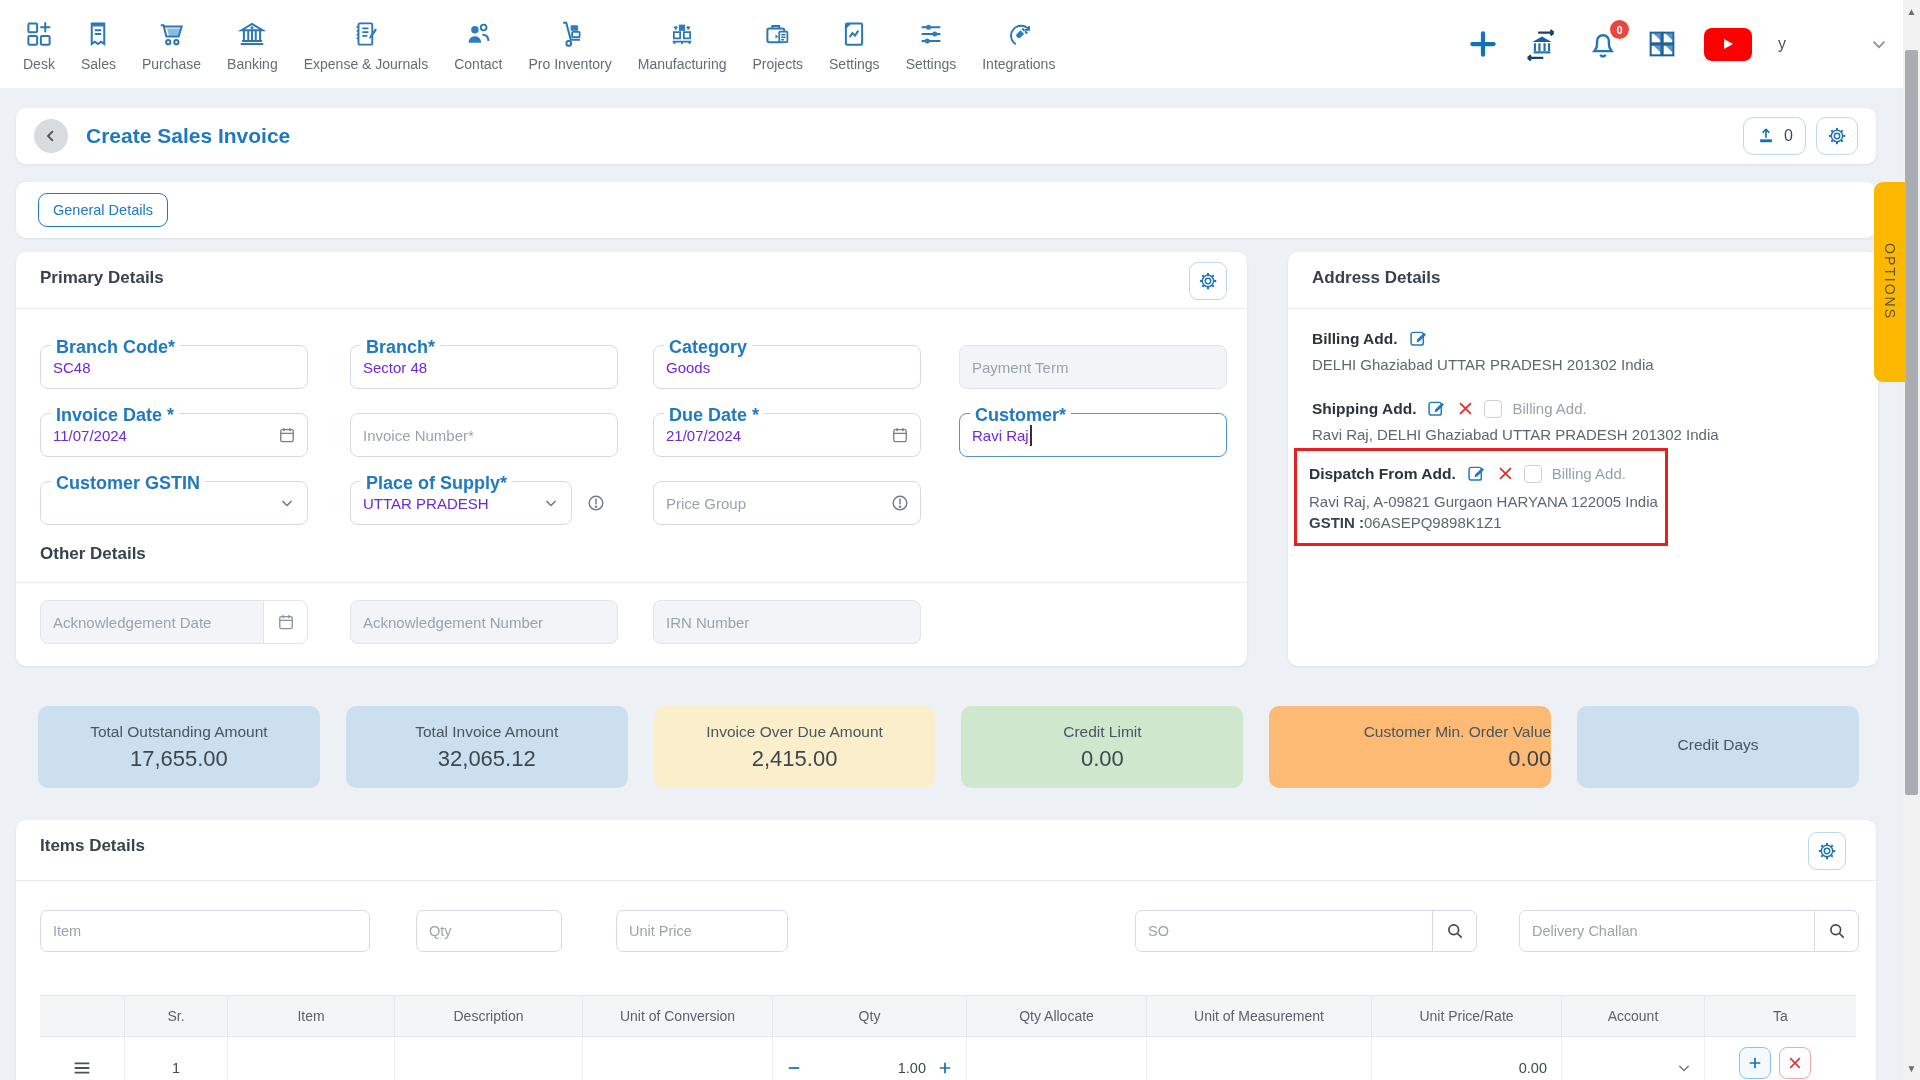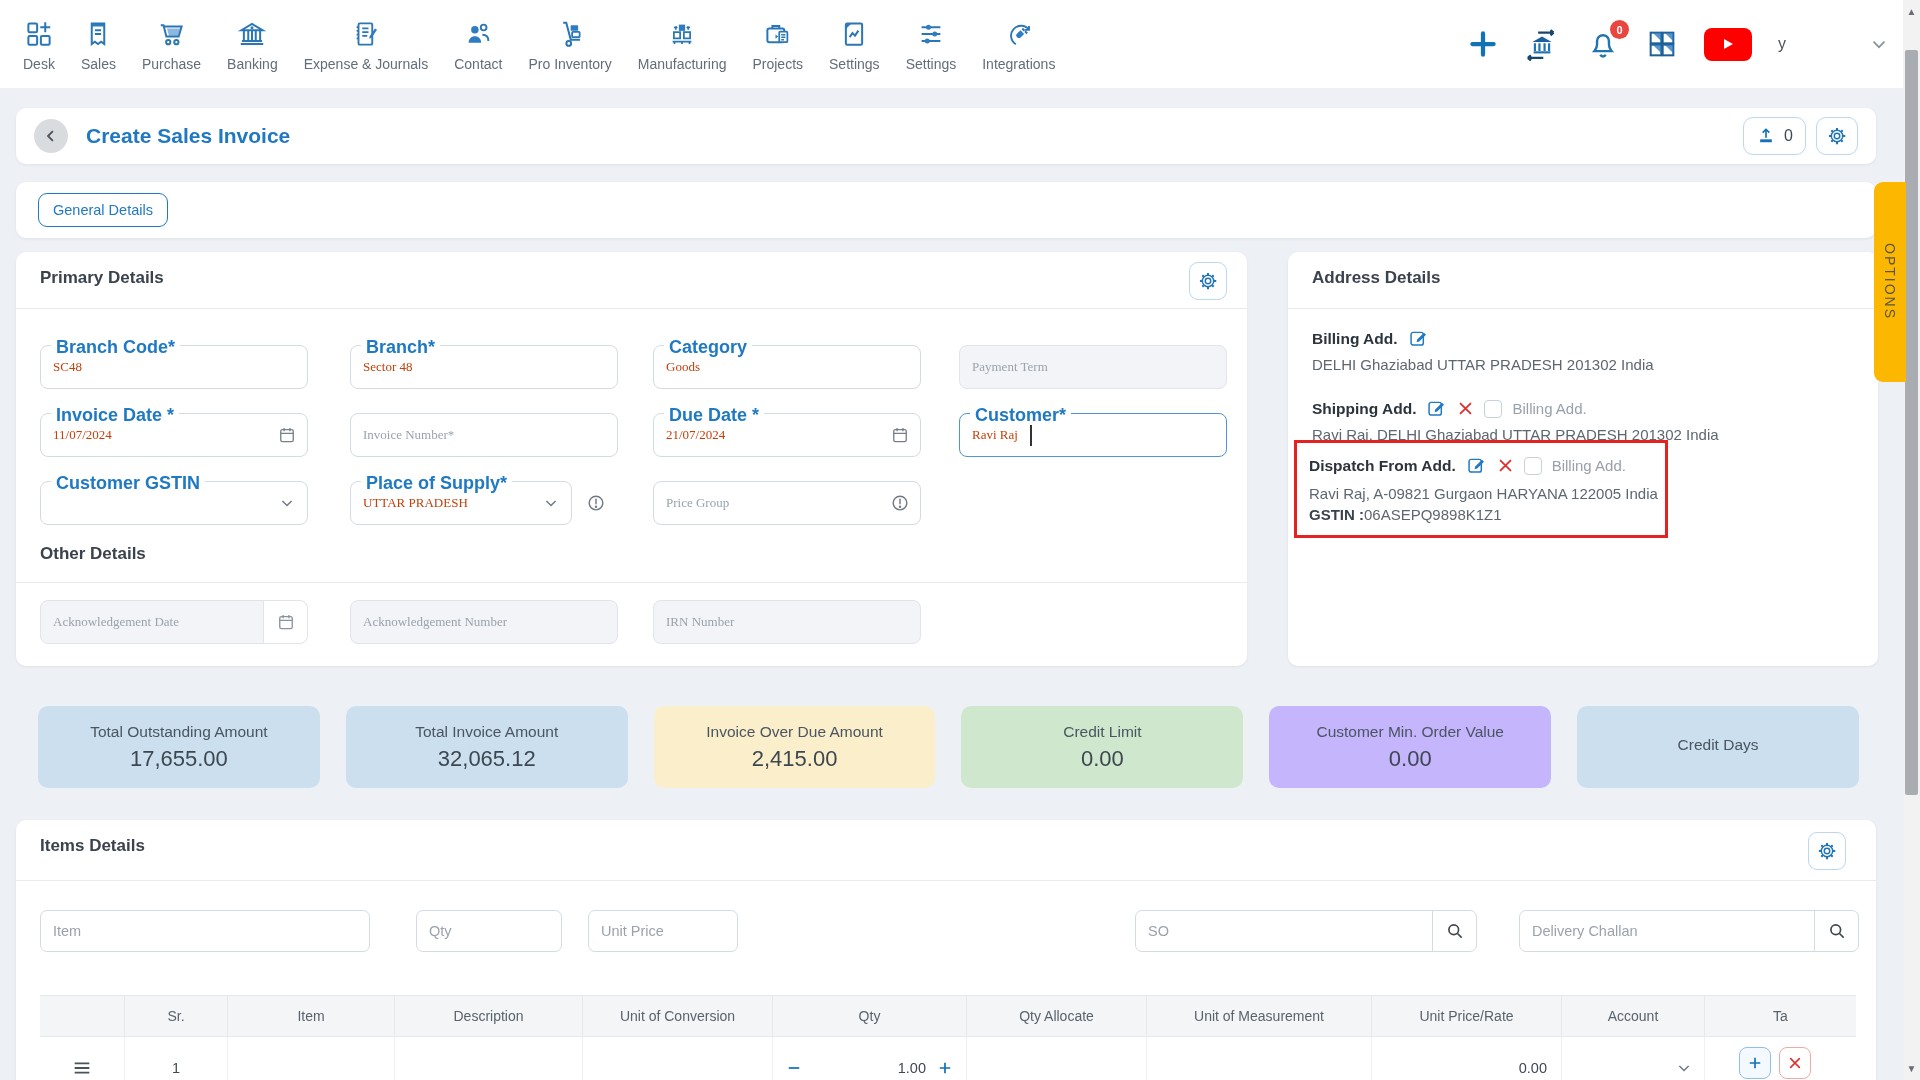--- a/index.html
+++ b/index.html
@@ -40,36 +40,36 @@
   
   .primary-card { left:16px; top:252px; width:1231px; height:414px; }
   .address-card { left:1288px; top:252px; width:590px; height:414px; }
   .sec-head { position:absolute; left:24px; top:16px; font-size:17px; font-weight:bold; color:#3a434d; }
   .sec-div { position:absolute; left:0; right:0; top:56px; border-bottom:1px solid #e8ebee; }
   .gear-btn { position:absolute; width:38px; height:38px; border:1px solid #bcd7ee; border-radius:9px; background:#fff; display:flex; align-items:center; justify-content:center; cursor:pointer; }
 
   
   .field { position:absolute; height:44px; border:1px solid #d4dbe3; border-radius:8px; background:#fff; display:flex; align-items:center; }
   .field label { position:absolute; top:-9px; left:10px; font-size:18px; color:#2079c3; background:#fff; padding:0 5px; font-weight:bold; white-space:nowrap; }
-  .field input { border:none; outline:none; background:transparent; flex:1; min-width:0; height:100%; padding:0 12px; font-size:13px; color:#c2410c; font-family:Liberation Serif, serif; }
+  .field input { border:none; outline:none; background:transparent; flex:1; min-width:0; height:100%; padding:0 12px; font-size:15px; color:#6d28d9; font-family:Liberation Sans, sans-serif; }
   .field input::placeholder { color:#9aa3ad; }
   .field .trail { margin-right:10px; display:flex; align-items:center; }
   .field.disabled { background:#f2f4f7; border-color:#e1e5ea; }
   .field.focused { border:1.6px solid #4f94d6; }
   .cursor-bar { position:absolute; left:70px; top:11px; width:1.5px; height:21px; background:#333; }
   .cal-box { width:44px; height:42px; background:#fff; border-left:1px solid #e1e5ea; border-radius:0 8px 8px 0; display:flex; align-items:center; justify-content:center; }
   .info-abs { position:absolute; display:flex; }
 
   
   .addr-row { position:absolute; display:flex; align-items:center; gap:10px; }
   .addr-label { font-size:15.5px; font-weight:bold; color:#2b333c; }
   .addr-sub { font-size:15px; color:#98a1aa; }
   .addr-text { position:absolute; font-size:15px; color:#5d6770; }
   .chk { width:18px; height:18px; border:1.5px solid #c9d1d9; border-radius:4px; background:#fff; cursor:pointer; }
-  .red-box { position:absolute; left:6px; top:188px; width:374px; height:98px; border:3px solid #e52222; }
+  .red-box { position:absolute; left:6px; top:196px; width:374px; height:98px; border:3px solid #e52222; }
   .gstin-label { font-weight:bold; color:#3a434d; font-size:15px; }
   .gstin-val { color:#5d6770; font-size:15px; }
   .iconbtn { display:flex; cursor:pointer; }
 
   
   .cards-row { position:absolute; left:16px; top:706px; width:1860px; height:82px; display:flex; gap:26px; padding:0 17px 0 22px; }
   .sum-card { flex:1; border-radius:10px; display:flex; flex-direction:column; align-items:center; justify-content:center; }
   .sum-card .l { font-size:15.5px; color:#4a5560; }
   .sum-card .v { font-size:22px; color:#3d4750; margin-top:5px; }
 
@@ -530,21 +530,21 @@
     <span class="v">32,065.12</span>
   </div>
   <div class="sum-card" style="background-color: rgb(251, 238, 203);">
     <span class="l">Invoice Over Due Amount</span>
     <span class="v">2,415.00</span>
   </div>
   <div class="sum-card" style="background-color: rgb(207, 232, 205);">
     <span class="l">Credit Limit</span>
     <span class="v">0.00</span>
   </div>
-  <div class="sum-card" style="background-color: #c4b5fd;">
+  <div class="sum-card" style="background-color: #fdba74; align-items: flex-end;">
     <span class="l">Customer Min. Order Value</span>
     <span class="v">0.00</span>
   </div>
   <div class="sum-card" style="background-color: rgb(203, 223, 238);">
     <span class="l">Credit Days</span>
     <span class="v"></span>
   </div>
 </div>
 
 <div class="card abs items-card">
@@ -559,21 +559,21 @@
       </svg>
   </span>
   <div class="sec-div" style="top:60px"></div>
 
   <div class="filter" style="left:24px;width:330px">
     <input placeholder="Item" style="">
   </div>
   <div class="filter" style="left:400px;width:146px">
     <input placeholder="Qty" style="">
   </div>
-  <div class="filter" style="left:572px;width:150px">
+  <div class="filter" style="left:600px;width:172px">
     <input placeholder="Unit Price" style="">
   </div>
   <div class="filter" style="left:1119px;width:342px">
     <input placeholder="SO" style="">
     <span class="search-seg">
         <svg width="20" height="20" viewBox="0 0 24 24" fill="none" stroke="#40474d" stroke-width="2">
           <circle cx="10.5" cy="10.5" r="5.8"></circle>
           <path d="M15 15l5 5"></path>
         </svg>
       </span>

